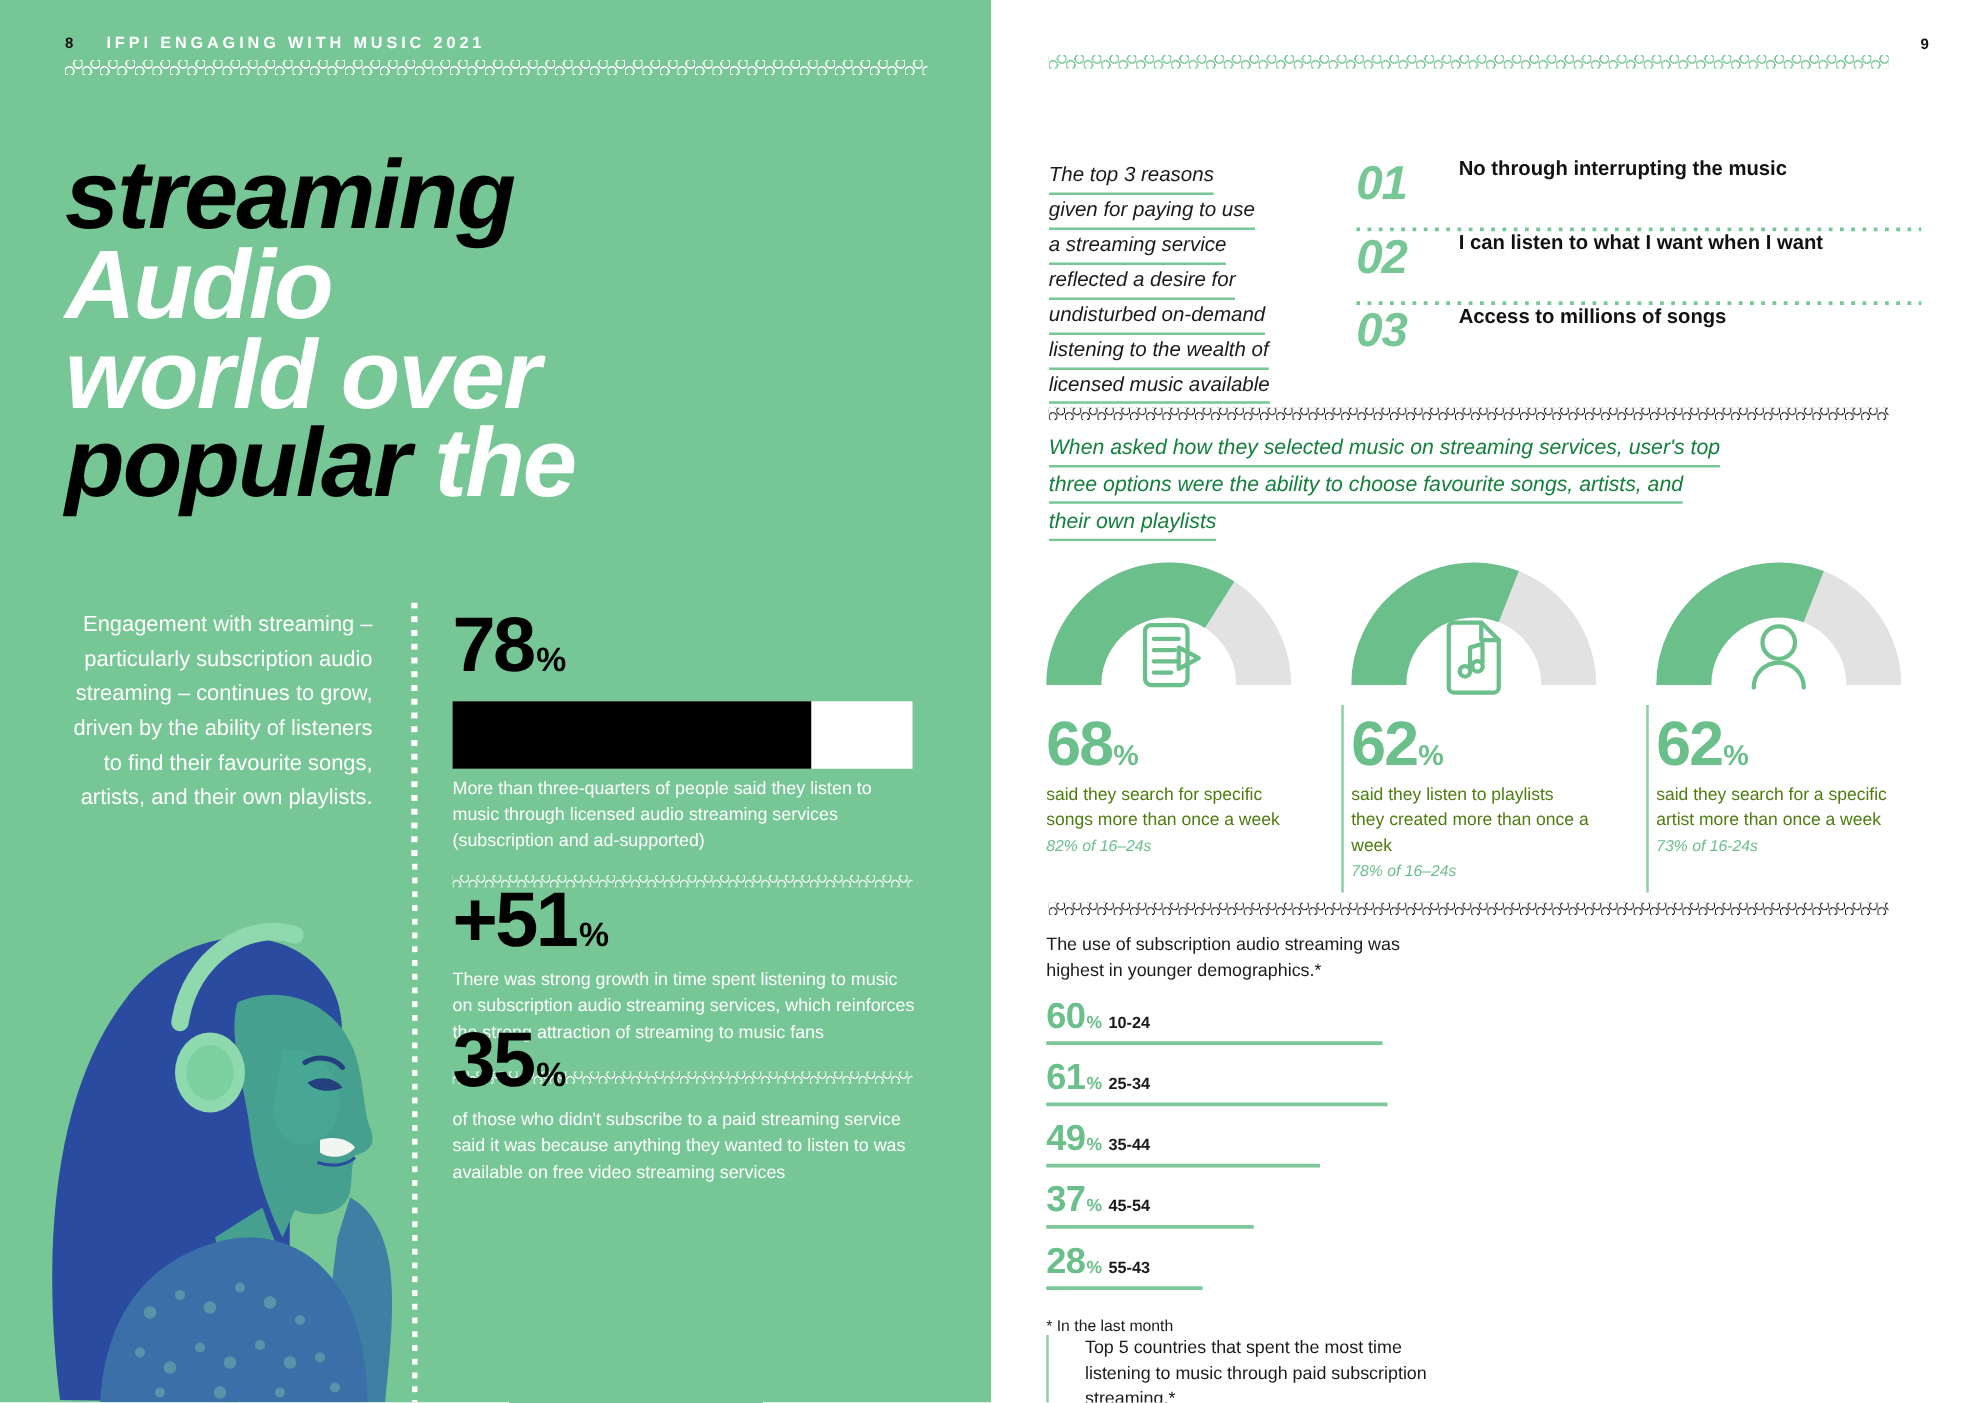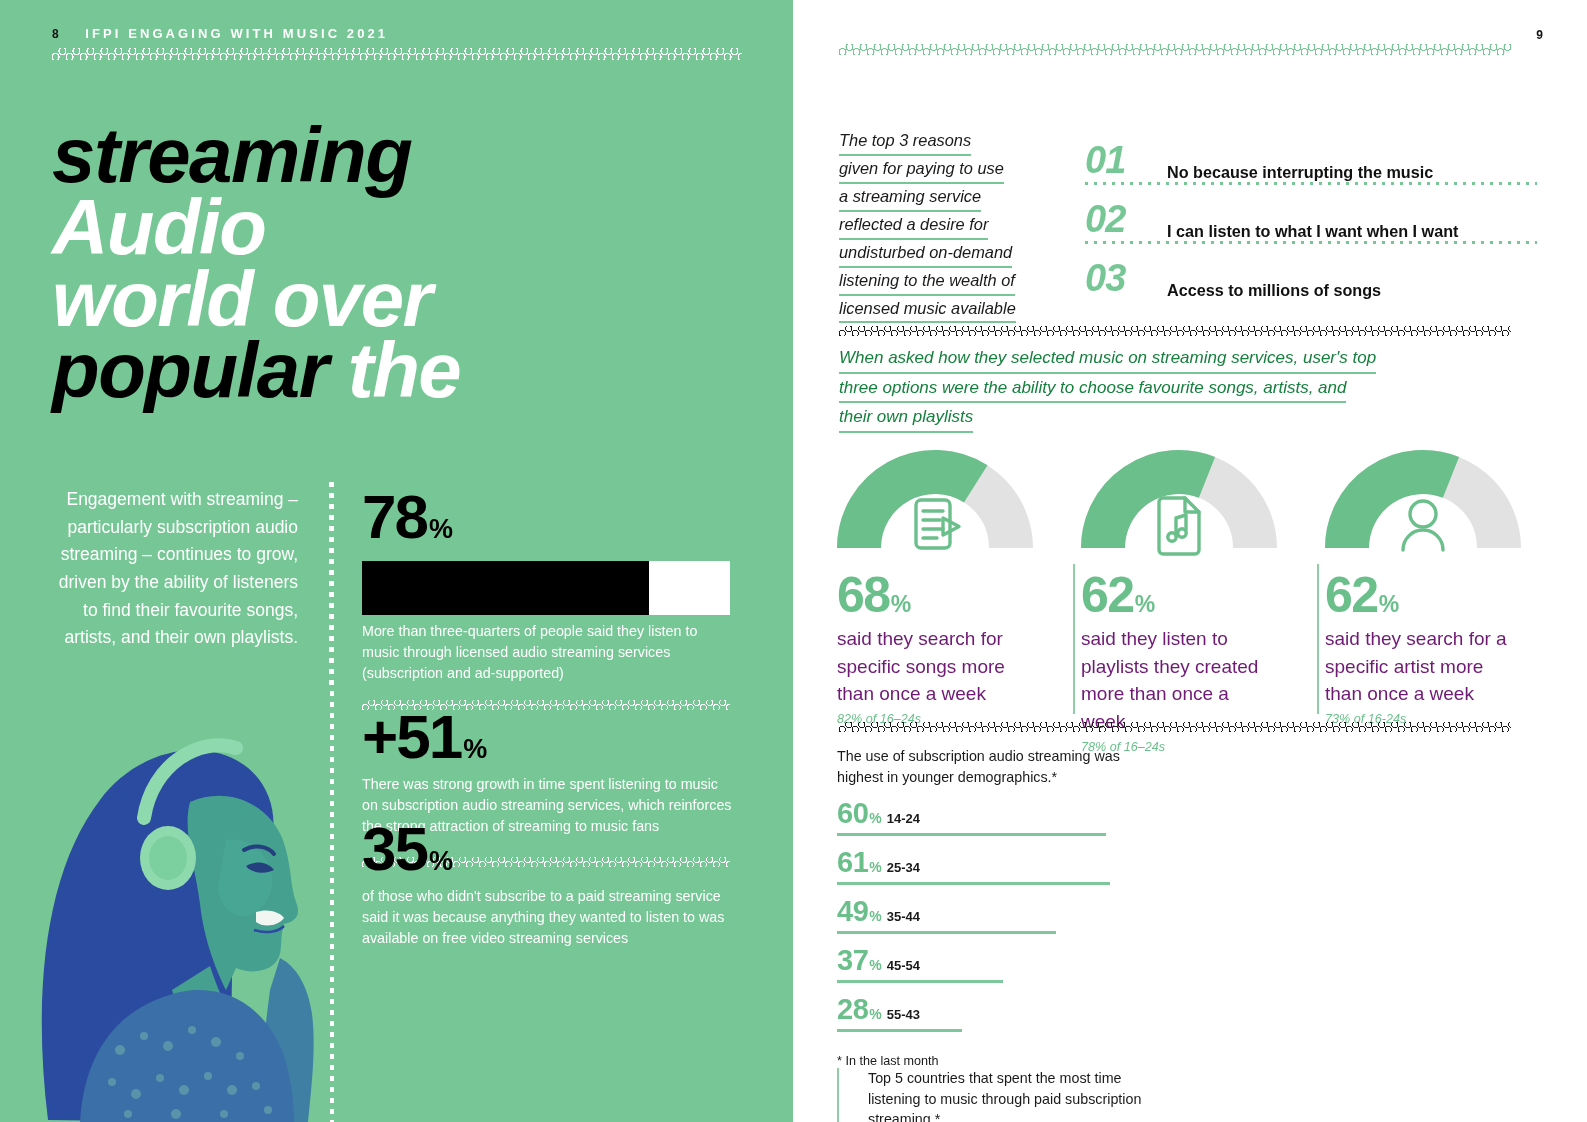--- a/index.html
+++ b/index.html
@@ -103,21 +103,21 @@
   .intro-italic{
     position:absolute;left:46px;top:128px;width:222px;
     font-style:italic;font-size:16.4px;line-height:1.58;color:#1a1a1a;
   }
   .intro-italic span.uline{
     display:block;box-shadow:inset 0 -2px 0 0 #76c795;width:fit-content;
     padding-bottom:2px;
   }
 
   .reasons{position:absolute;left:292px;top:126px;width:452px;}
-  .reason-row{display:flex;align-items:flex-end;height:56px;}
+  .reason-row{display:flex;align-items:flex-start;height:56px;}
   .reason-num{
     color:#76c795;font-size:38px;font-weight:bold;font-style:italic;
     width:82px;letter-spacing:-1px;
   }
   .reason-label{color:#111;font-size:16.2px;font-weight:bold;}
   .dotted-h{
     height:3px;width:452px;
     background-repeat:repeat-x;background-size:9px 3px;
     background-image:linear-gradient(to right,#76c795 3px, transparent 3px);
   }
@@ -138,21 +138,21 @@
   .gauge-sep{
     position:absolute;left:0;top:126px;width:1.5px;height:150px;background:#8ecda6;
   }
   .gauge-art{position:relative;width:196px;height:118px;}
   .gauge-art svg{display:block;}
   .gauge-pct{
     display:flex;align-items:baseline;color:#6bbf8b;font-weight:bold;
     font-size:50px;letter-spacing:-1.5px;line-height:1;margin-top:14px;
   }
   .gauge-pct .pct{font-size:23px;letter-spacing:0;margin-left:1px;}
-  .gauge-desc{color:#701a75;font-size:19px;line-height:1.46;margin-top:5px;width:190px;}
+  .gauge-desc{color:#4d7c0f;font-size:14px;line-height:1.46;margin-top:5px;width:190px;}
   .gauge-sub{color:#6bbf8b;font-size:12.6px;font-style:italic;margin-top:4px;}
 
   .wave-low{position:absolute;left:46px;top:722px;width:672px;height:10px;}
 
   .bottom{position:absolute;left:44px;top:746px;width:700px;display:flex;flex-direction:column;}
   .bcol{position:relative;width:348px;}
   .bcol.right-col{padding-left:31px;}
   .bcol-sep{position:absolute;left:0;top:0;width:1.5px;height:318px;background:#8ecda6;}
   .bcol-title{color:#1a1a1a;font-size:14.3px;line-height:1.44;width:300px;}
   .brow{margin-top:12px;}
@@ -295,21 +295,21 @@
         <span class="uline">a streaming service</span>
         <span class="uline">reflected a desire for</span>
         <span class="uline">undisturbed on-demand</span>
         <span class="uline">listening to the wealth of</span>
         <span class="uline">licensed music available</span>
       </div>
 
     <div class="reasons" id="reasonsList">
         <div class="reason-row">
           <div class="reason-num">01</div>
-          <div class="reason-label">No because interrupting the music</div>
+          <div class="reason-label">No through interrupting the music</div>
         </div>
         <div class="dotted-h"></div>
         <div class="reason-row">
           <div class="reason-num">02</div>
           <div class="reason-label">I can listen to what I want when I want</div>
         </div>
         <div class="dotted-h"></div>
         <div class="reason-row">
           <div class="reason-num">03</div>
           <div class="reason-label">Access to millions of songs</div>
@@ -393,21 +393,21 @@
     <div class="wave-low wave-black"></div>
 
     <div class="bottom">
       <div class="bcol">
         <div class="bcol-title">The use of subscription audio streaming was highest in younger demographics.*</div>
         <div id="demoRows">
             <div class="brow">
               <div class="brow-label">
        <span class="brow-num">60</span>
                 <span class="brow-pct">%</span>
-                <span class="brow-cat">14-24</span>
+                <span class="brow-cat">10-24</span>
      </div>
      <div class="brow-bar" style="width:268.7px"></div>
             </div>
             <div class="brow">
               <div class="brow-label">
        <span class="brow-num">61</span>
                 <span class="brow-pct">%</span>
                 <span class="brow-cat">25-34</span>
      </div>
      <div class="brow-bar" style="width:273.1px"></div>

